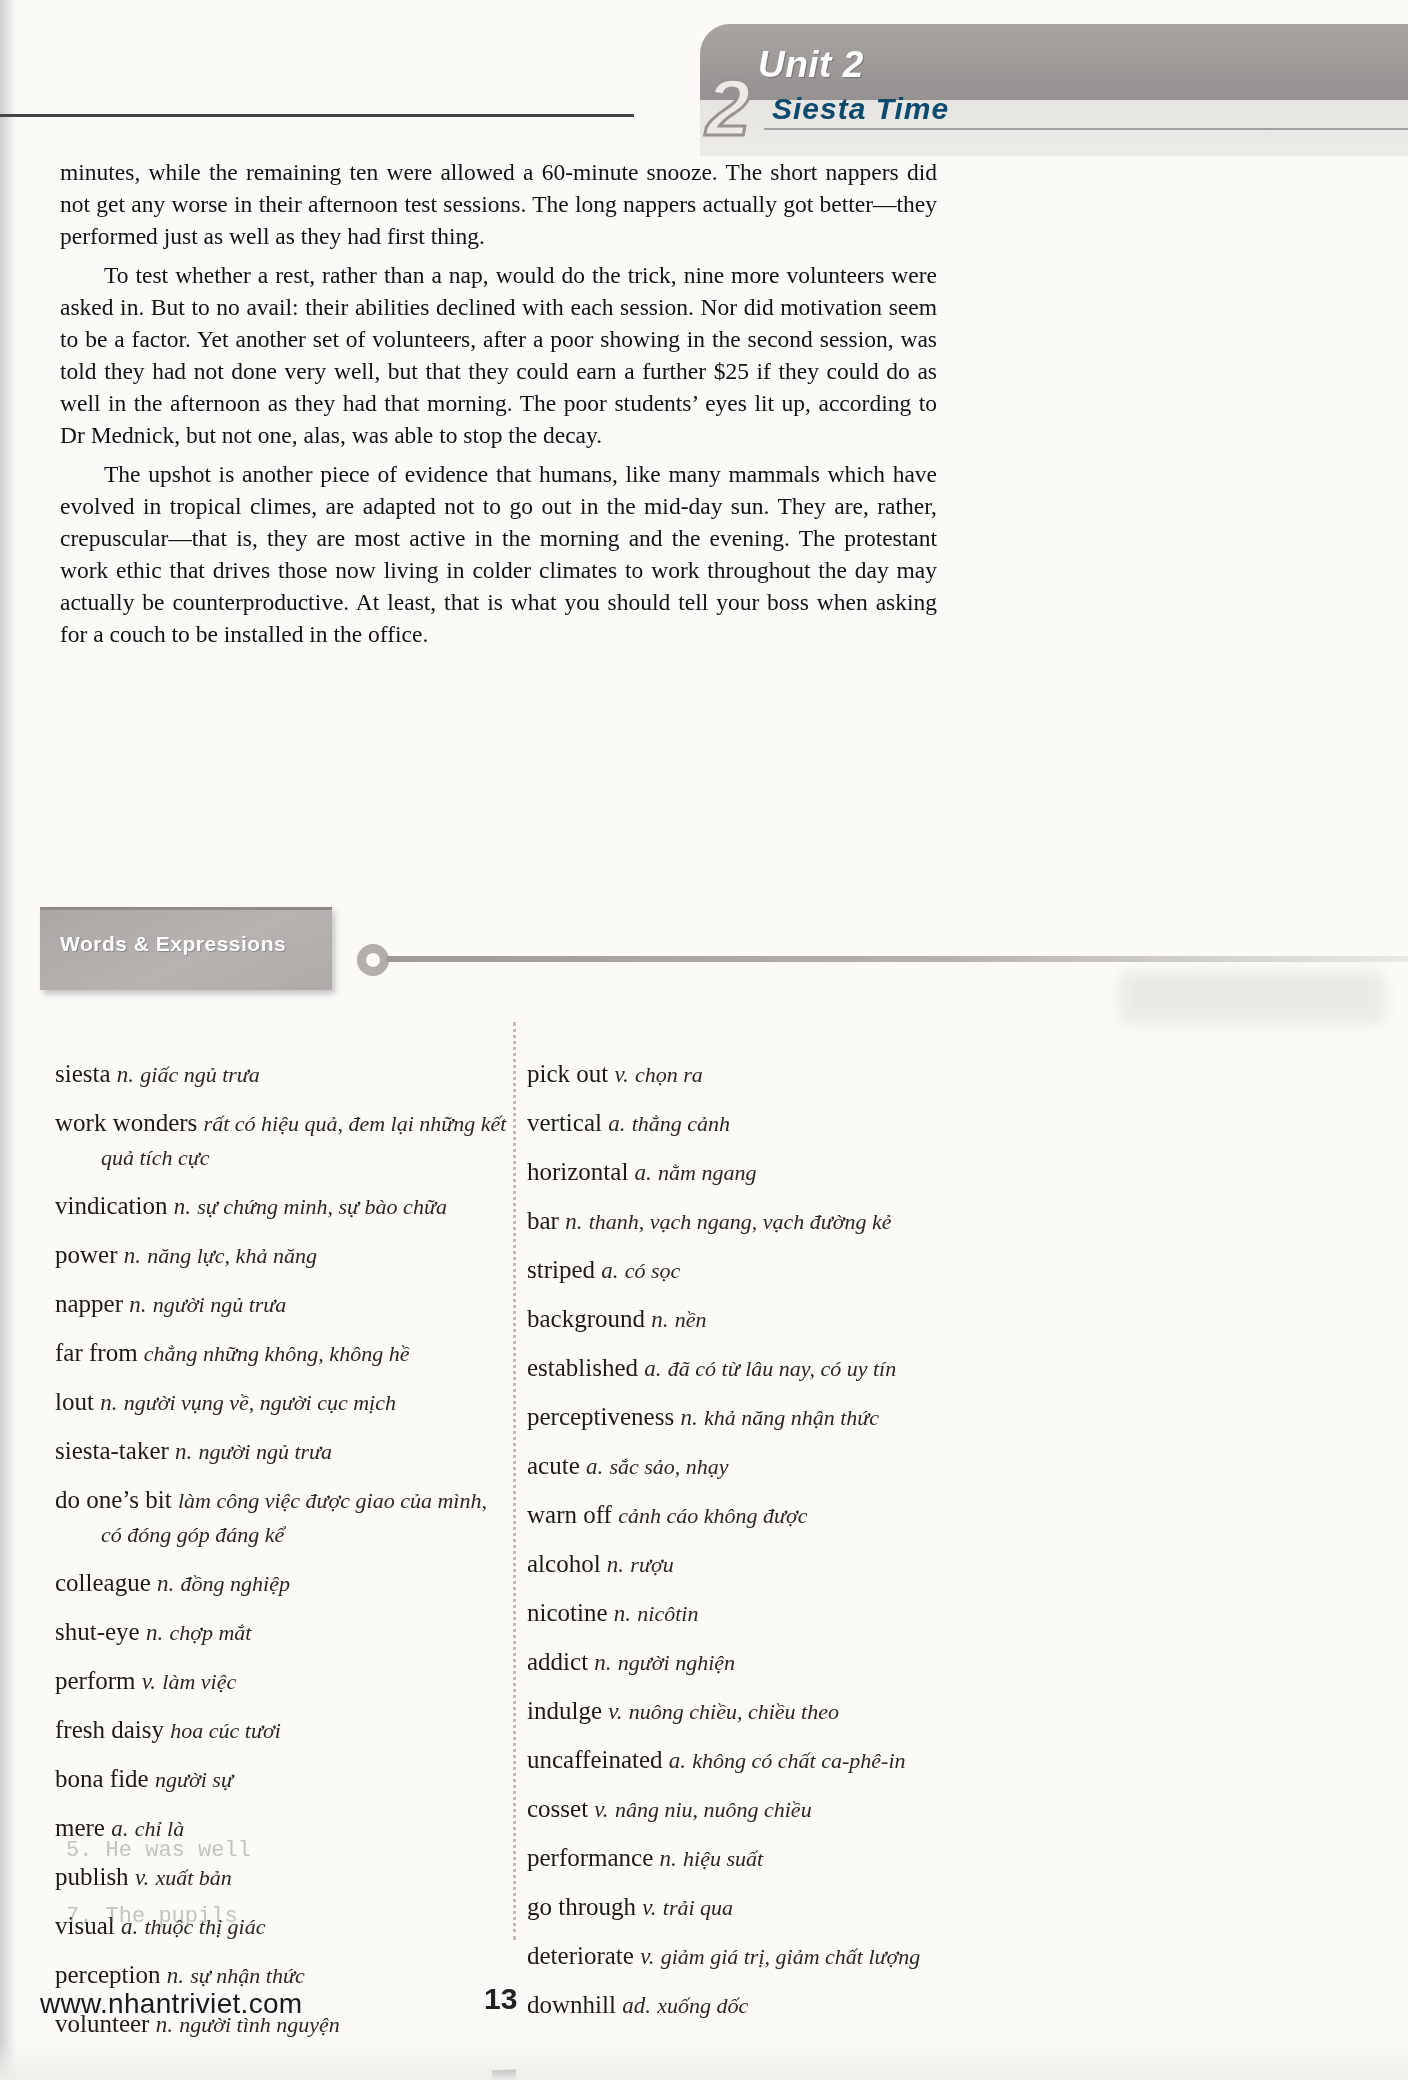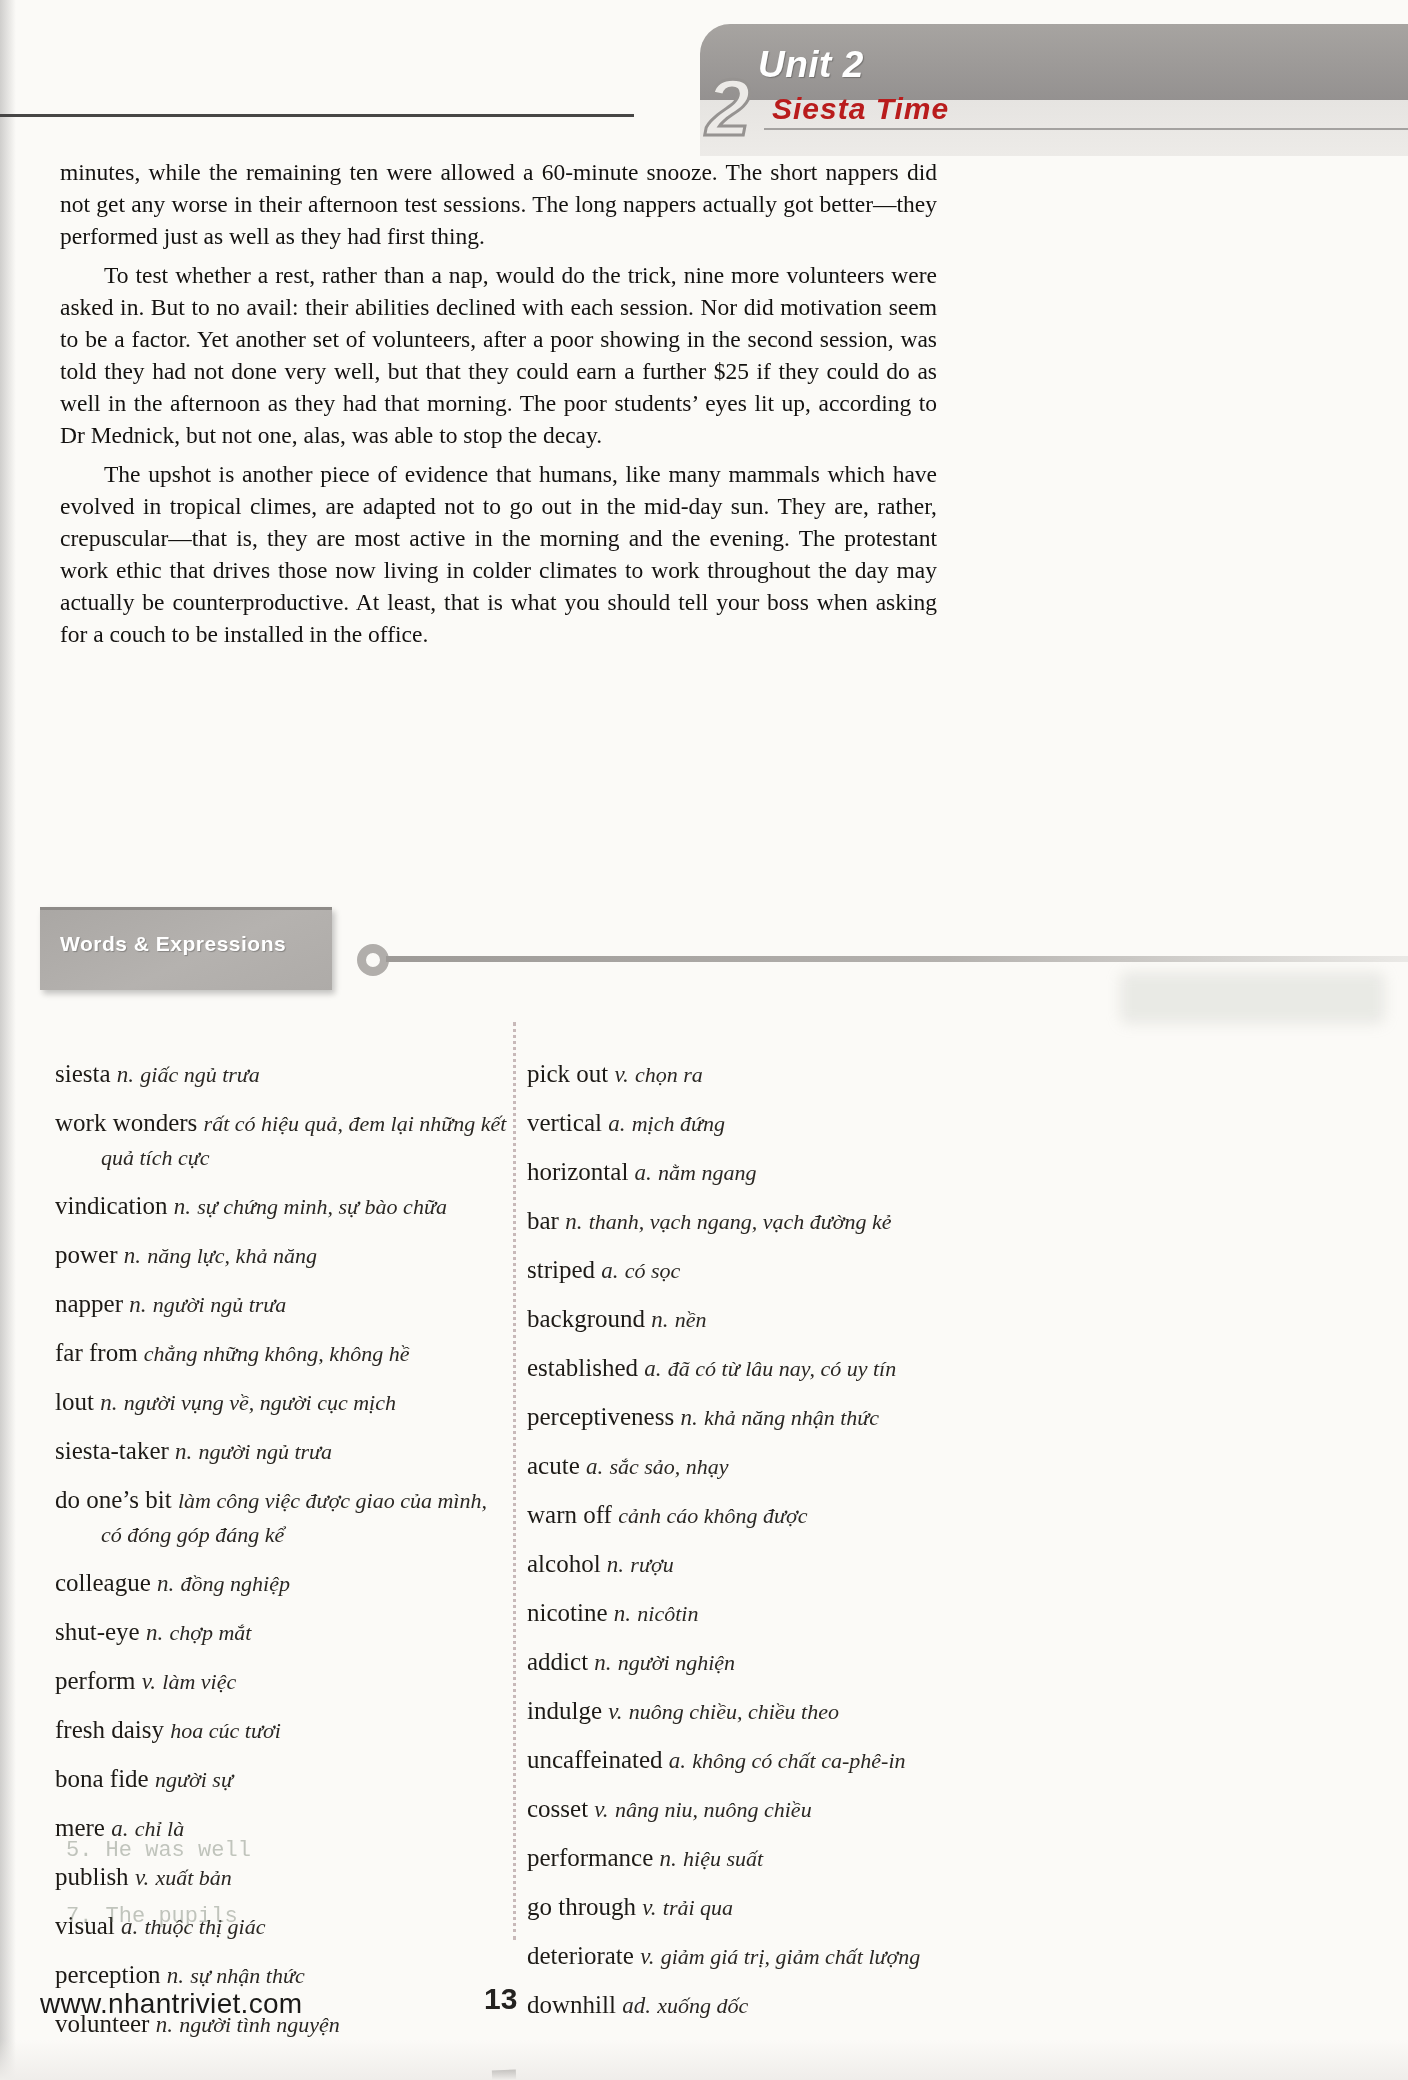--- a/index.html
+++ b/index.html
@@ -41,21 +41,21 @@
   }
   .unit-number{
     position:absolute;left:6px;top:44px;
     font-family:"Liberation Sans","DejaVu Sans",sans-serif;
     font-style:italic;font-weight:700;font-size:80px;line-height:80px;
     color:#eceae7;-webkit-text-stroke:3px #969391;
   }
   .unit-title{
     position:absolute;left:72px;top:68px;
     font-family:"Liberation Sans","DejaVu Sans",sans-serif;
-    font-style:italic;font-weight:700;font-size:30px;color:#b91c1c;
+    font-style:italic;font-weight:700;font-size:30px;color:#0c4a6e;
     letter-spacing:1px;
   }
   .unit-underline{
     position:absolute;left:64px;top:104px;right:0;height:2px;
     background:#a4a2a0;
   }
   .header-rule{
     position:absolute;left:0;top:114px;width:634px;height:3px;
     background:#474645;
   }
@@ -185,21 +185,21 @@
       <div class="entry"><span class="term">bona fide</span>  <span class="def">người sự</span></div>
       <div class="entry"><span class="term">mere</span> <span class="pos">a.</span>  <span class="def">chỉ là</span></div>
       <div class="entry"><span class="term">publish</span> <span class="pos">v.</span>  <span class="def">xuất bản</span></div>
       <div class="entry"><span class="term">visual</span> <span class="pos">a.</span>  <span class="def">thuộc thị giác</span></div>
       <div class="entry"><span class="term">perception</span> <span class="pos">n.</span>  <span class="def">sự nhận thức</span></div>
       <div class="entry"><span class="term">volunteer</span> <span class="pos">n.</span>  <span class="def">người tình nguyện</span></div>
     </div>
   <div class="vocab-divider"></div>
   <div class="vocab-col vocab-right">
       <div class="entry"><span class="term">pick out</span> <span class="pos">v.</span>  <span class="def">chọn ra</span></div>
-      <div class="entry"><span class="term">vertical</span> <span class="pos">a.</span>  <span class="def">mịch đứng</span></div>
+      <div class="entry"><span class="term">vertical</span> <span class="pos">a.</span>  <span class="def">thẳng cảnh</span></div>
       <div class="entry"><span class="term">horizontal</span> <span class="pos">a.</span>  <span class="def">nằm ngang</span></div>
       <div class="entry"><span class="term">bar</span> <span class="pos">n.</span>  <span class="def">thanh, vạch ngang, vạch đường kẻ</span></div>
       <div class="entry"><span class="term">striped</span> <span class="pos">a.</span>  <span class="def">có sọc</span></div>
       <div class="entry"><span class="term">background</span> <span class="pos">n.</span>  <span class="def">nền</span></div>
       <div class="entry"><span class="term">established</span> <span class="pos">a.</span>  <span class="def">đã có từ lâu nay, có uy tín</span></div>
       <div class="entry"><span class="term">perceptiveness</span> <span class="pos">n.</span>  <span class="def">khả năng nhận thức</span></div>
       <div class="entry"><span class="term">acute</span> <span class="pos">a.</span>  <span class="def">sắc sảo, nhạy</span></div>
       <div class="entry"><span class="term">warn off</span>  <span class="def">cảnh cáo không được</span></div>
       <div class="entry"><span class="term">alcohol</span> <span class="pos">n.</span>  <span class="def">rượu</span></div>
       <div class="entry"><span class="term">nicotine</span> <span class="pos">n.</span>  <span class="def">nicôtin</span></div>

